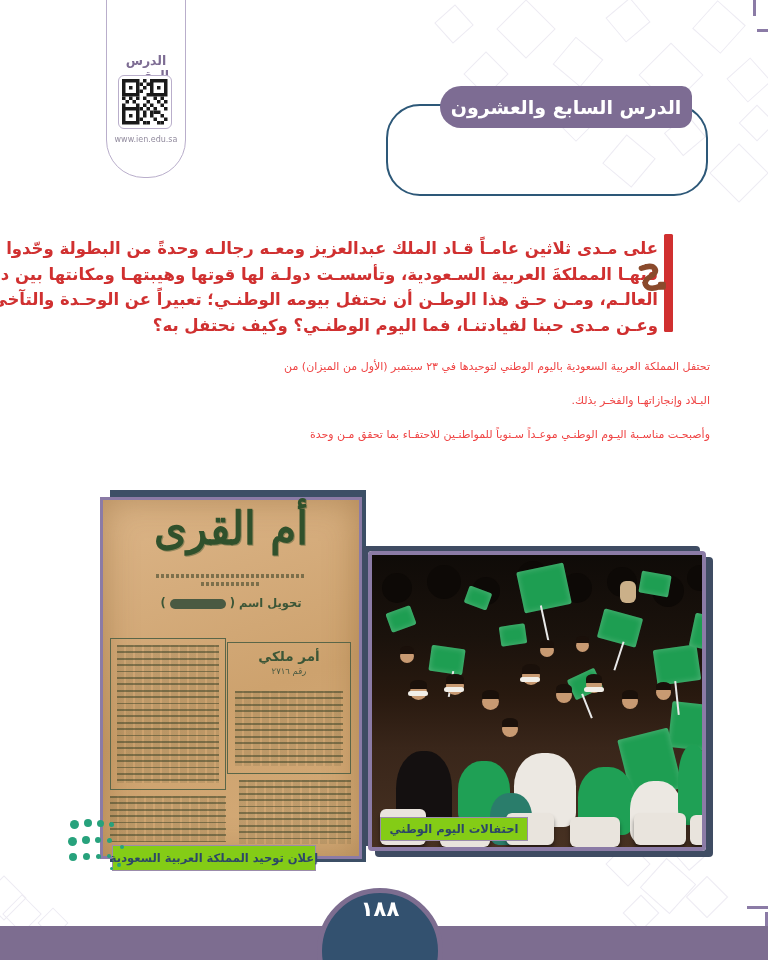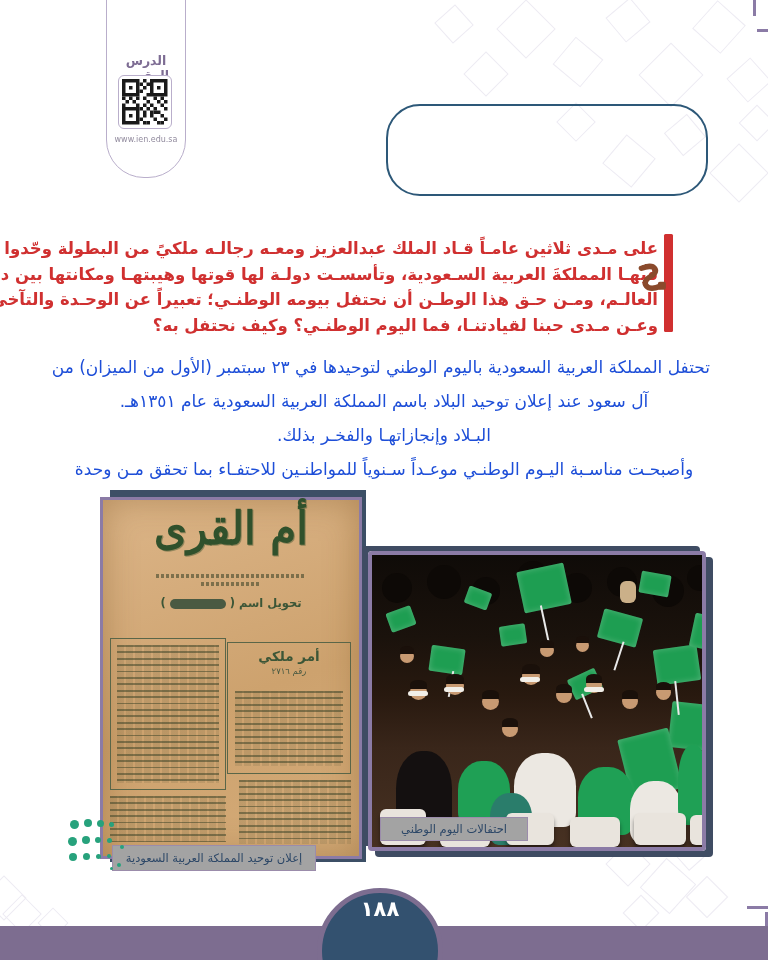--- a/index.html
+++ b/index.html
@@ -40,42 +40,42 @@
   }
   
   .intro{position:absolute;left:70px;top:236px;width:588px;z-index:2;}
   .intro .ln{white-space:nowrap;text-align:right;direction:rtl;
     color:#d03030;font-weight:bold;font-size:16.5px;line-height:25.5px;}
   .red-bar{position:absolute;left:664px;top:234px;width:9px;height:98px;
     background:#d03030;border-radius:1.5px;z-index:2;}
   .ornament{position:absolute;left:641px;top:262px;z-index:3;transform:rotate(-18deg);}
   
   .bodytxt{position:absolute;left:58px;top:350px;width:652px;z-index:2;}
-  .bodytxt .ln{white-space:nowrap;text-align:center;direction:rtl;
-    color:#1d4ed8;font-size:17px;line-height:34px;}
+  .bodytxt .ln{white-space:nowrap;text-align:right;direction:rtl;
+    color:#ef4444;font-size:11px;line-height:34px;}
   
   .np-shadow{position:absolute;left:110px;top:490px;width:256px;height:372px;
     background:#3c4f66;z-index:1;}
   .np{position:absolute;left:100px;top:497px;width:256px;height:356px;
     background:linear-gradient(160deg,#dcb588,#cda26e 55%,#d4ab78);
     border:3px solid #8b7ba6;box-sizing:content-box;z-index:2;
     box-shadow:inset 0 0 34px rgba(115,75,25,.38);}
   .np-mast{position:absolute;top:4px;width:100%;text-align:center;
     color:#30512c;font-size:42px;font-weight:bold;transform:scaleY(1.08);
     text-shadow:1px 1px 0 rgba(40,70,35,.4);font-family:"DejaVu Serif",serif;}
   .np-strip{position:absolute;background:repeating-linear-gradient(90deg,rgba(52,62,36,.55) 0 3px,transparent 3px 5px);}
   .np-line{position:absolute;width:100%;text-align:center;color:#3c5637;font-weight:bold;}
   .cartouche{display:inline-block;width:56px;height:10px;background:#4a5a42;
     border-radius:5px;vertical-align:middle;}
   .np-col{position:absolute;border:1px solid #5a6648;box-sizing:border-box;}
   .txt-sim{background:repeating-linear-gradient(180deg,rgba(58,66,38,.52) 0 1.8px,transparent 1.8px 6.4px),
     repeating-linear-gradient(90deg,rgba(58,66,38,.12) 0 7px,transparent 7px 9px);}
-  .fig-caption{position:absolute;background:#a3a3a3;border:1.6px solid #9b8cab;
+  .fig-caption{position:absolute;background:#84cc16;border:1.6px solid #9b8cab;
     display:flex;align-items:center;justify-content:center;
-    color:#2c4767;font-weight:normal;white-space:nowrap;z-index:6;box-sizing:border-box;}
+    color:#2c4767;font-weight:bold;white-space:nowrap;z-index:6;box-sizing:border-box;}
   
   .gdot{position:absolute;border-radius:50%;background:#27a27c;z-index:7;}
   
   .photo{position:absolute;left:368px;top:551px;width:330px;height:292px;
     border:4px solid #8b7ba6;border-radius:4px;overflow:hidden;z-index:2;
     background:linear-gradient(180deg,#0f0b08 0%,#1a120c 28%,#28190f 48%,#39261a 66%,#473122 100%);
     box-shadow:-6px -5px 0 0 #3f4c63,7px 6px 0 0 #3f4c63;}
   .ph{position:absolute;}
   
   .bottom-bar{position:absolute;left:0;top:926px;width:768px;height:34px;
@@ -168,38 +168,38 @@
           <rect x="21" y="42" width="3.5" height="3.5" fill="#1a1a1a"></rect>
           <rect x="24.5" y="42" width="3.5" height="3.5" fill="#1a1a1a"></rect>
           <rect x="35" y="42" width="3.5" height="3.5" fill="#1a1a1a"></rect>
           <rect x="38.5" y="42" width="3.5" height="3.5" fill="#1a1a1a"></rect>
         </svg>
       </div>
     <div class="dtab-url">www.ien.edu.sa</div>
   </div>
 
   <div class="title-frame"></div>
+  <div class="lesson-badge">الدرس السابع والعشرون</div>
 
   <div class="red-bar"></div>
   <div class="ornament">
     <svg width="26" height="34" viewBox="0 0 26 34">
       <path d="M5 3 C 20 2, 22 12, 10 14 C 0 16, 2 27, 17 26" fill="none" stroke="#8a4a2c" stroke-width="5.5" stroke-linecap="round"></path>
       <rect x="15" y="22" width="8" height="8" rx="2" fill="#8a4a2c" transform="rotate(18 19 26)"></rect>
     </svg>
   </div>
   <div class="intro">
-    <div class="ln">على مـدى ثلاثين عامـاً قـاد الملك عبدالعزيز ومعـه رجالـه ملكيً من البطولة وحّدوا</div>
+    <div class="ln">على مـدى ثلاثين عامـاً قـاد الملك عبدالعزيز ومعـه رجالـه وحدةً من البطولة وحّدوا</div>
     <div class="ln">فيهـا المملكةَ العربية السـعودية، وتأسسـت دولـة لها قوتها وهيبتهـا ومكانتها بين دول</div>
     <div class="ln">العالـم، ومـن حـق هذا الوطـن أن نحتفل بيومه الوطنـي؛ تعبيراً عن الوحـدة والتآخي،</div>
     <div class="ln">وعـن مـدى حبنا لقيادتنـا، فما اليوم الوطنـي؟ وكيف نحتفل به؟</div>
   </div>
 
   <div class="bodytxt">
     <div class="ln">تحتفل المملكة العربية السعودية باليوم الوطني لتوحيدها في ٢٣ سبتمبر (الأول من الميزان) من</div>
-    <div class="ln">آل سعود عند إعلان توحيد البلاد باسم المملكة العربية السعودية عام ١٣٥١هـ.</div>
     <div class="ln">البـلاد وإنجازاتهـا والفخـر بذلك.</div>
     <div class="ln">وأصبحـت مناسـبة اليـوم الوطنـي موعـداً سـنوياً للمواطنـين للاحتفـاء بما تحقق مـن وحدة</div>
   </div>
 
   <div class="np-shadow"></div>
   <div class="np">
     <div class="np-mast">أم القرى</div>
     <div class="np-strip" style="left:53px;top:74px;width:150px;height:4px;"></div>
     <div class="np-strip" style="left:98px;top:82px;width:60px;height:3.5px;"></div>
     <div class="np-line" style="top:96px;font-size:11.5px;">

